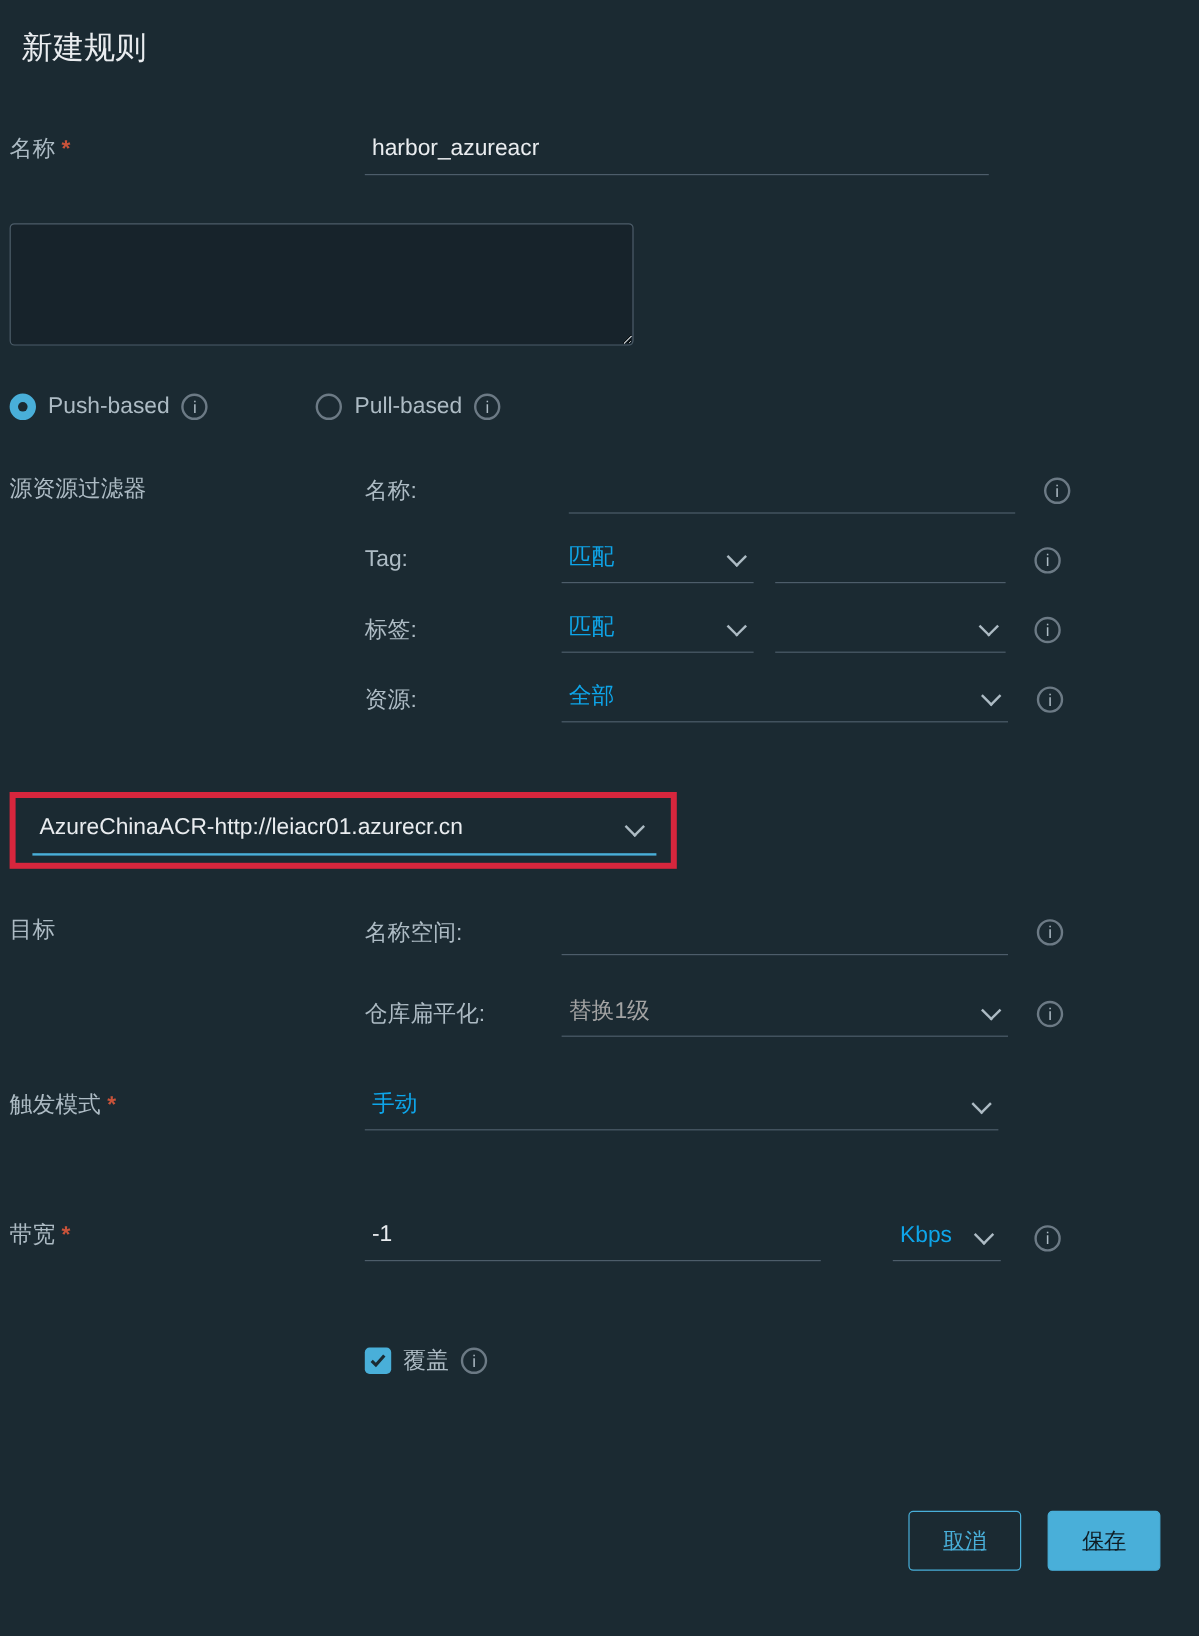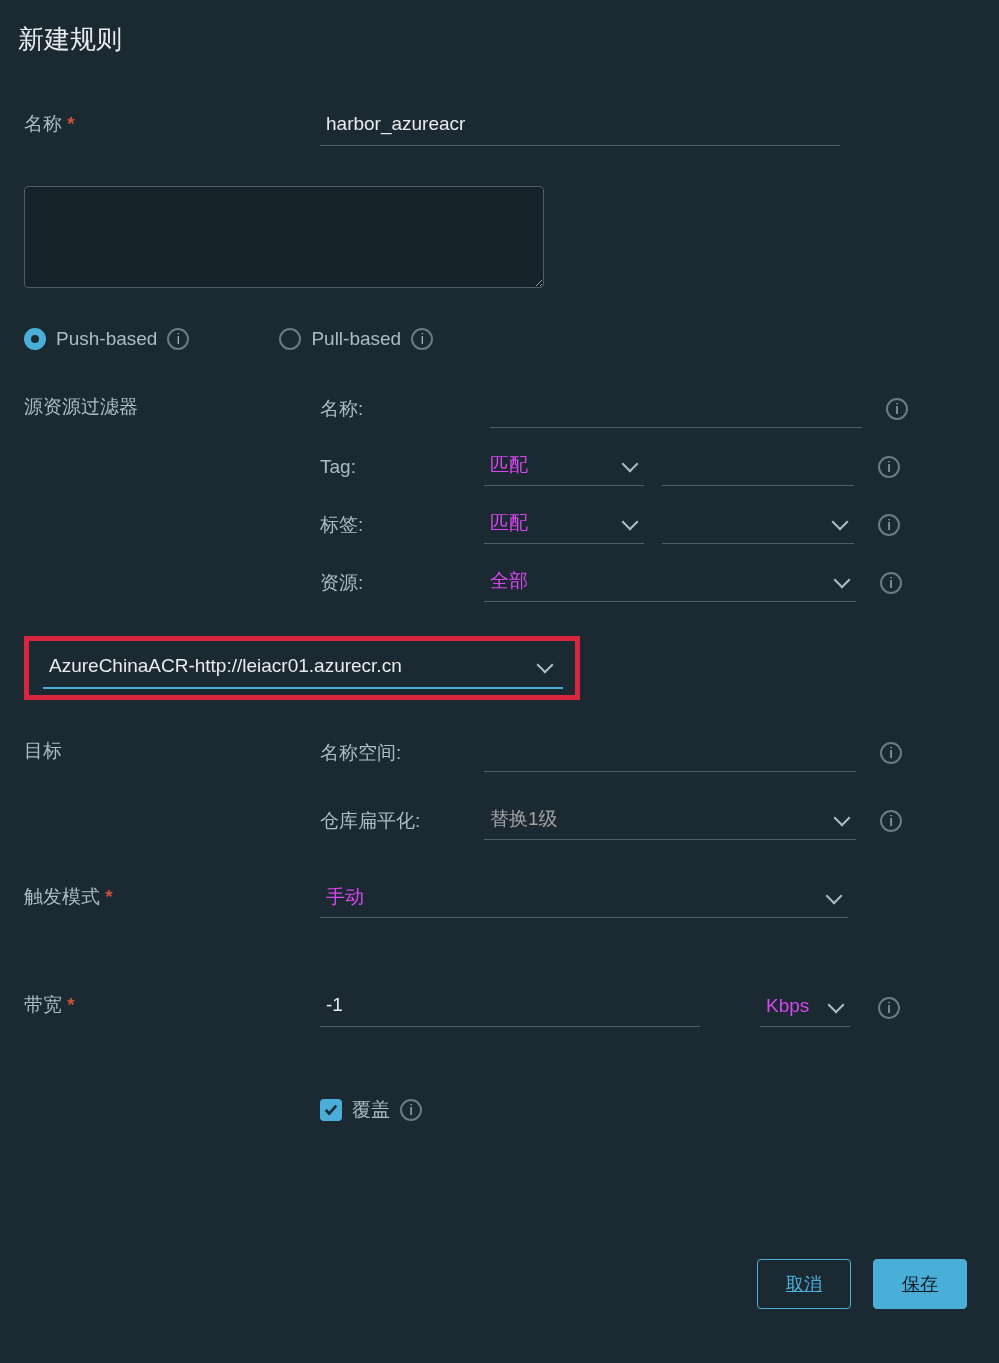--- a/index.html
+++ b/index.html
@@ -12,21 +12,21 @@
     padding: 0;
     overflow: hidden;
   }
   .modal-title {
     color: #e9ecef;
     font-size: 26px;
     font-weight: 400;
     padding: 22px 18px 10px;
   }
   .form-body {
-    padding: 40px 24px 0;
+    padding: 40px 8px 0;
   }
   .row {
     display: flex;
     align-items: flex-start;
     margin-bottom: 40px;
   }
   .label-col {
     width: 296px;
     flex-shrink: 0;
     font-size: 19px;
@@ -108,21 +108,21 @@
   }
   .sub-label {
     width: 164px;
     font-size: 19px;
     color: #adbbc4;
   }
   .select {
     background: transparent;
     border: none;
     border-bottom: 1px solid #4d5d6a;
-    color: #d946ef;
+    color: #0ea5e9;
     font-size: 19px;
     padding: 6px 6px 10px;
     outline: none;
     appearance: none;
     position: relative;
   }
   .select-wrap {
     position: relative;
     display: inline-block;
   }
@@ -147,20 +147,21 @@
     padding: 6px 6px 10px;
     width: 192px;
     outline: none;
   }
   .filter-input.wide-right { width: 372px; margin-left: 6px; }
   .select-full { width: 372px; }
   .highlight-box {
     border: 5px solid #d7263d;
     padding: 10px 14px 6px;
     width: 556px;
+    margin-top: 24px;
   }
   .registry-select-wrap {
     position: relative;
     border-bottom: 2px solid #49afd9;
     width: 520px;
     padding: 4px 6px 10px;
   }
   .registry-select-wrap::after {
     content: "";
     position: absolute;

